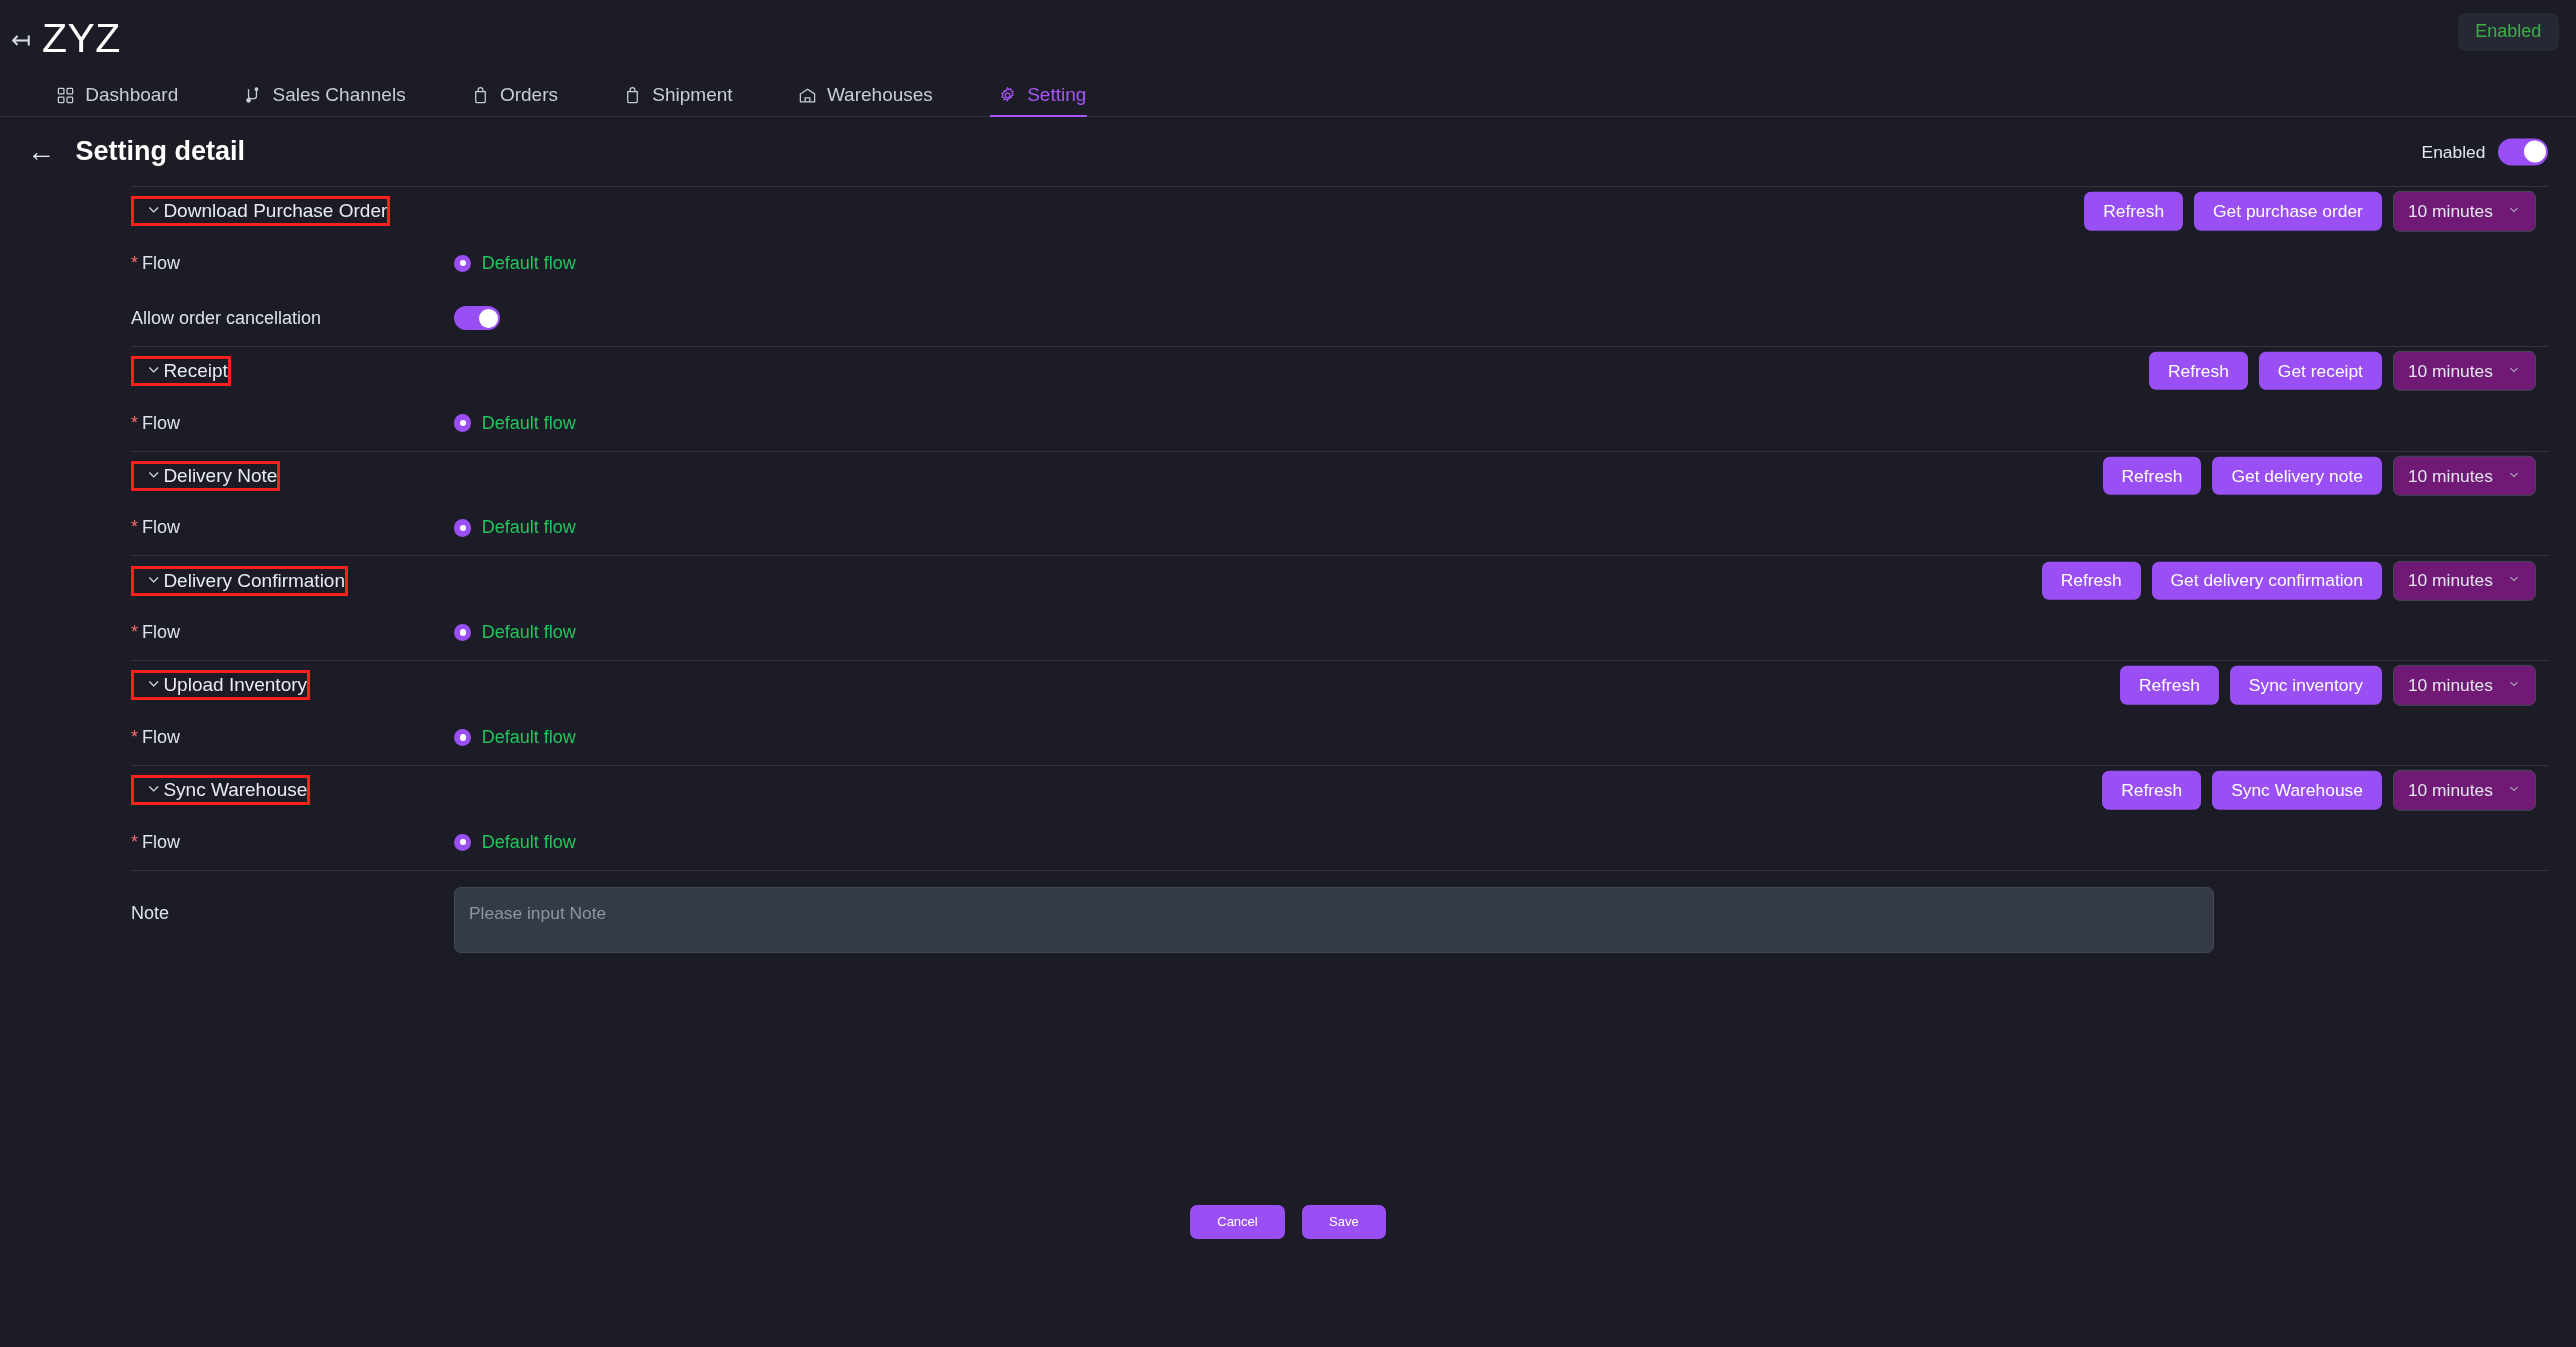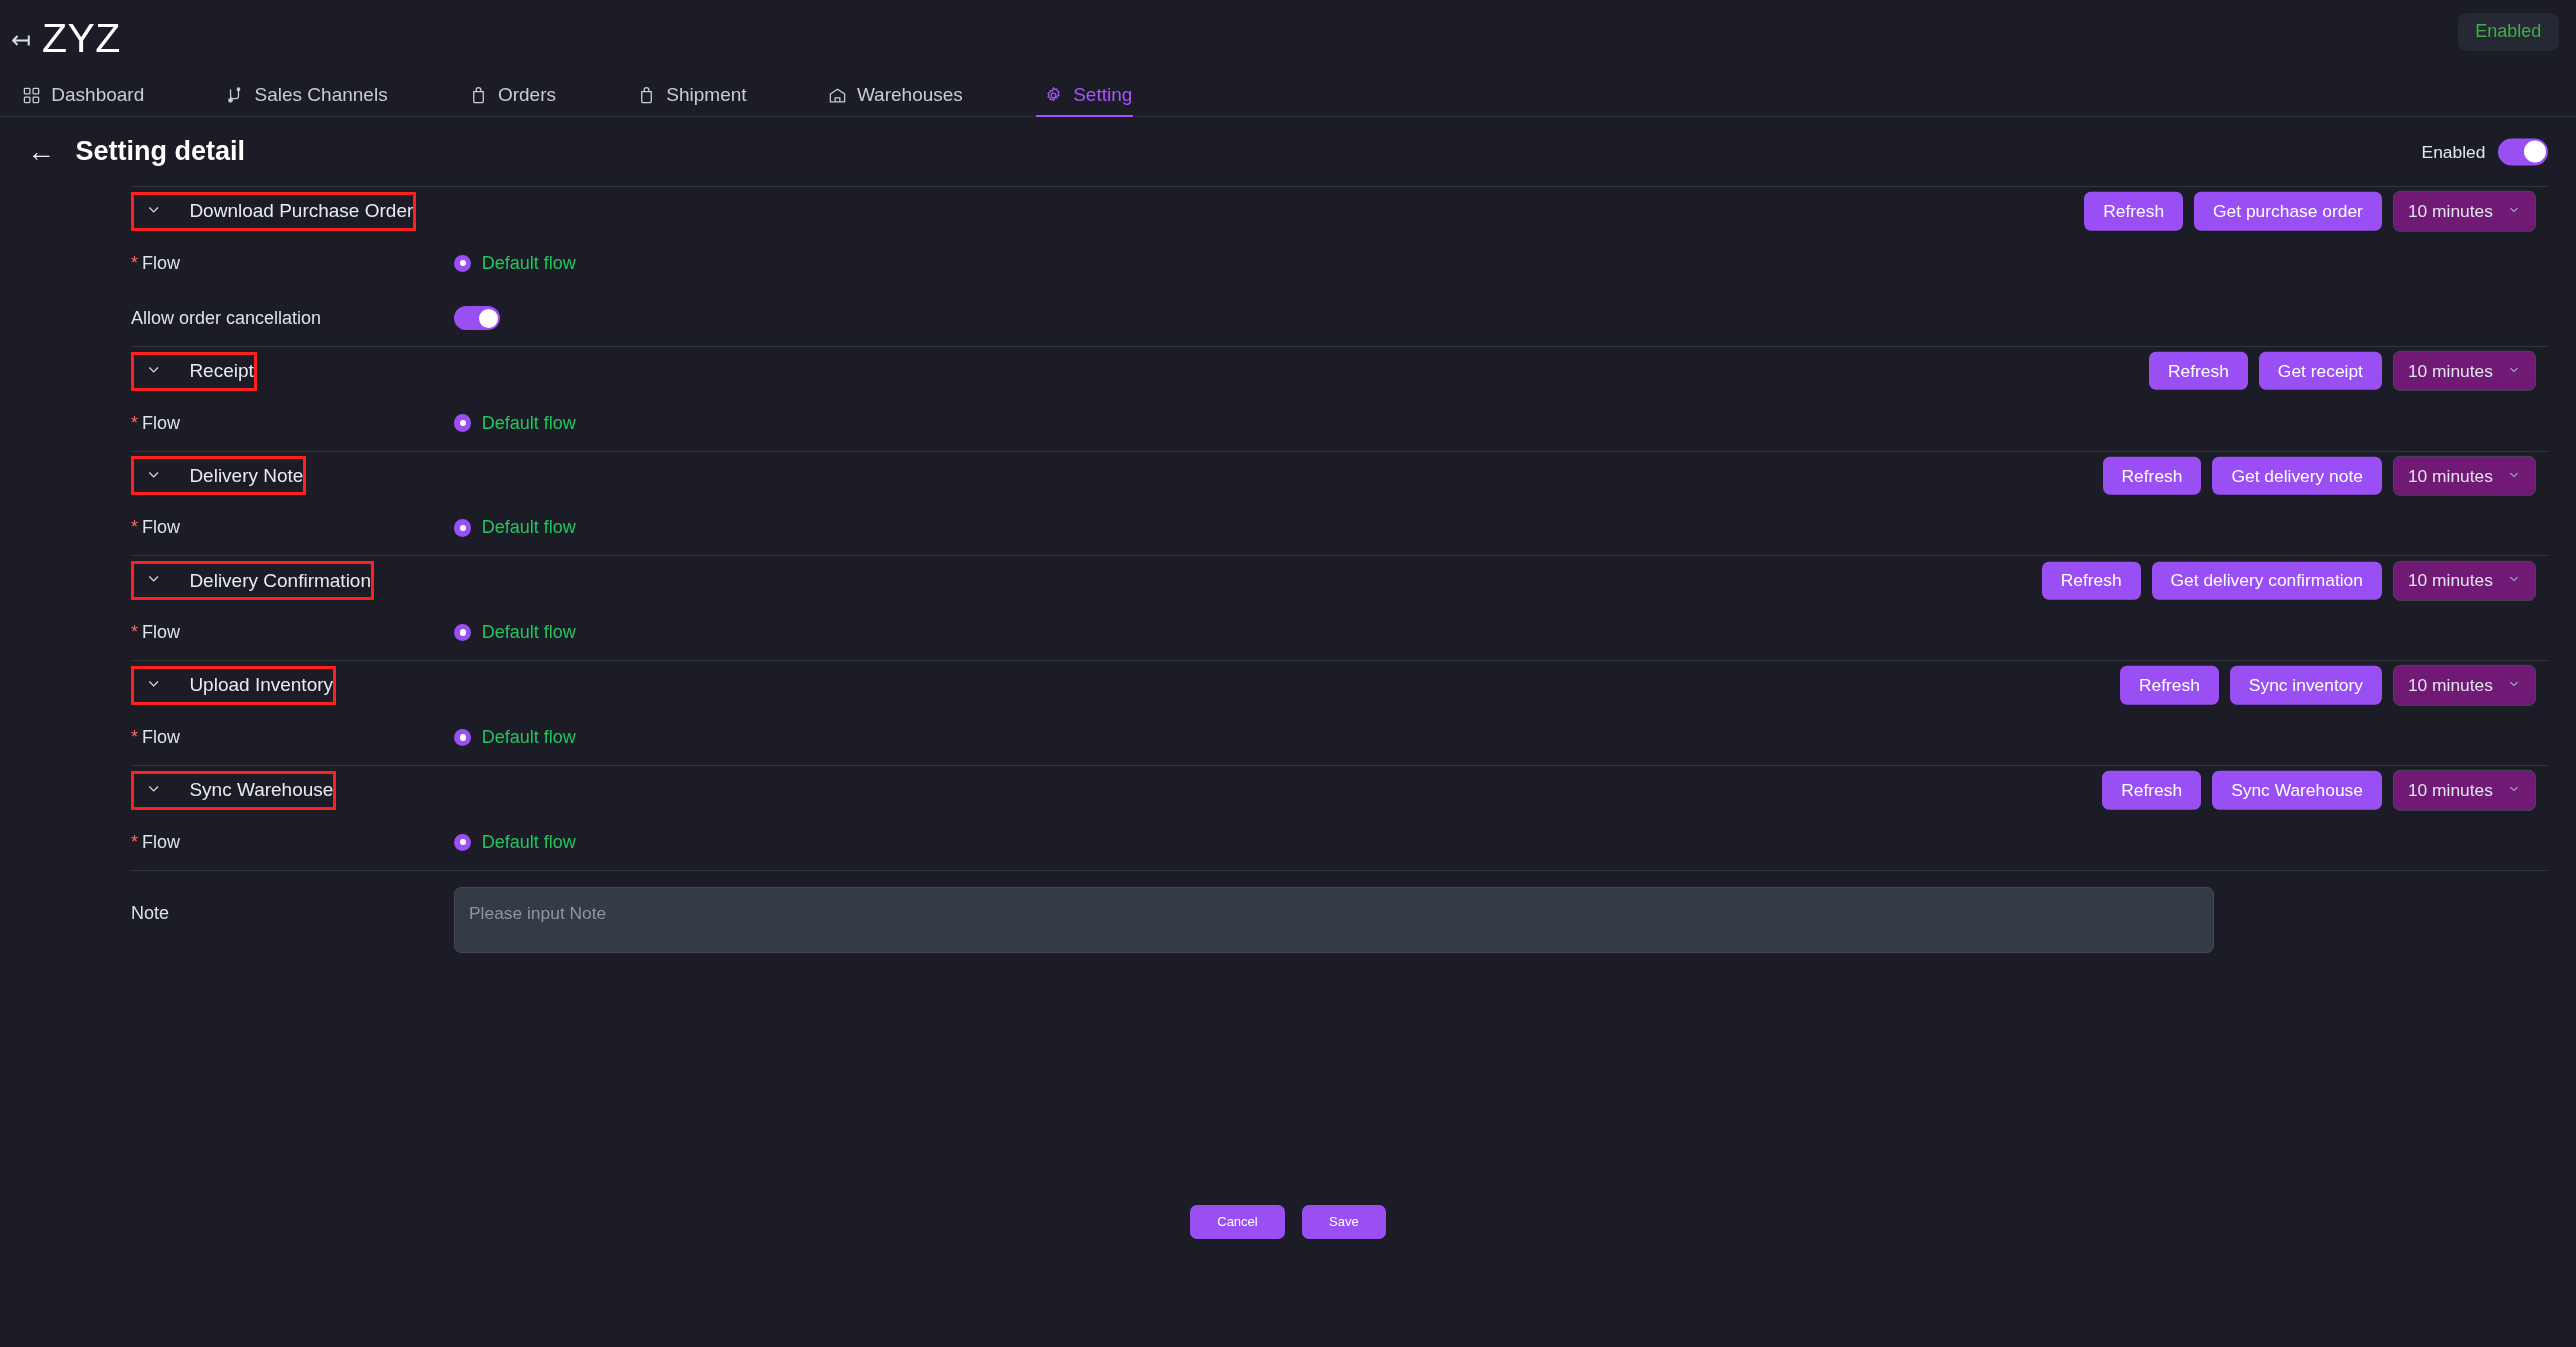--- a/index.html
+++ b/index.html
@@ -42,22 +42,22 @@
     padding: 8.7px 17.4px;
     border-radius: 8px;
   }
 
   
   .tabs {
     position: relative;
     height: 41px;
     display: flex;
     align-items: flex-end;
-    padding-left: 14px;
-    gap: 16px;
+    padding-left: 48px;
+    gap: 0;
   }
   .tabs::after {
     content: "";
     position: absolute;
     left: 0; right: 0; bottom: 0;
     height: 0.8px;
     background: #2e303c;
   }
   .tab {
     display: flex;
@@ -139,24 +139,24 @@
   .sec-head-row {
     position: relative;
     height: 49px;
     display: flex;
     align-items: center;
     padding-left: 103px;
   }
   .sec-head-box {
     display: inline-flex;
     align-items: center;
-    gap: 27px;
+    gap: 1px;
     border: 3.2px solid #ff1f1f;
     padding: 4.7px 0 4.7px 11px;
-    height: 39px;
+    height: 30px;
   }
   .sec-title { font-size: 19px; color: #e9ebf1; white-space: nowrap; }
 
   .sec-actions {
     position: absolute;
     right: 12px; top: 50%;
     transform: translateY(-50%);
     display: flex;
     align-items: center;
     gap: 11px;

